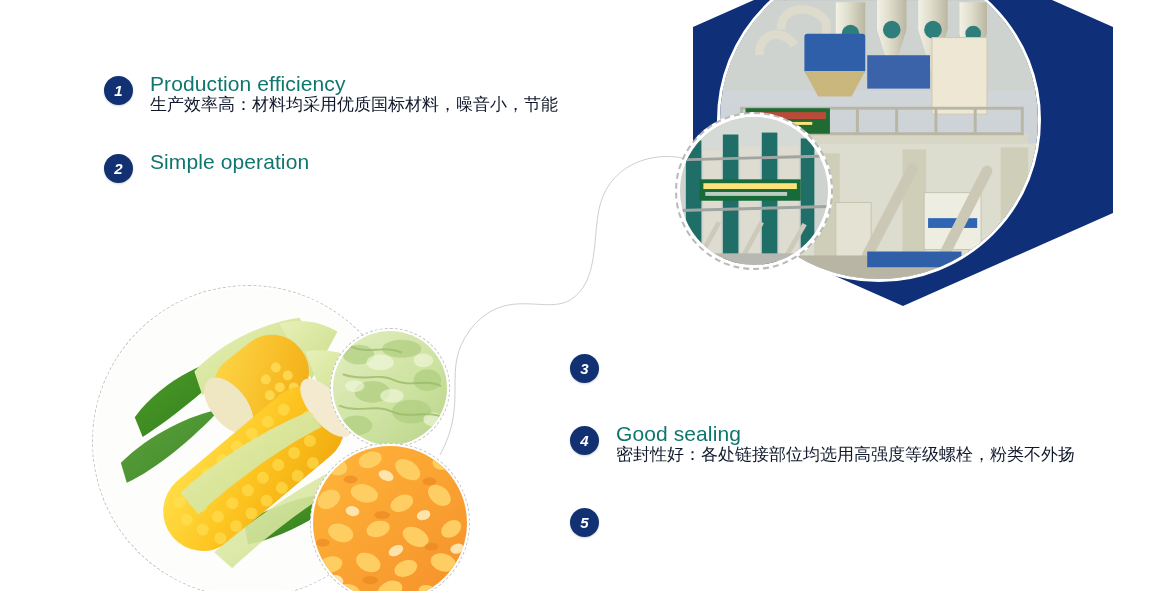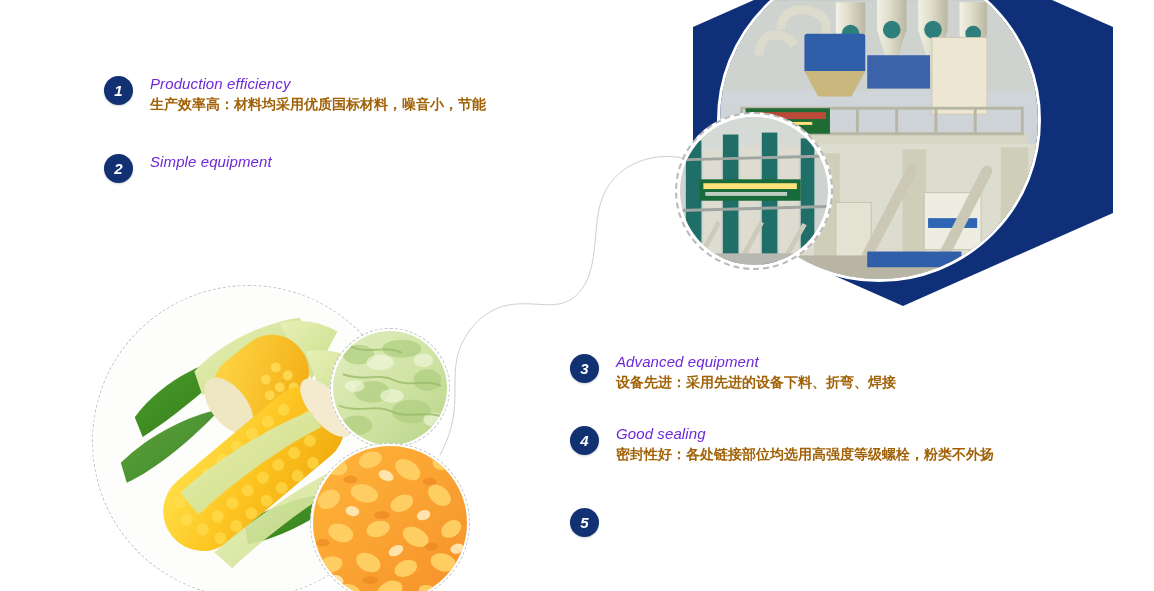--- a/index.html
+++ b/index.html
@@ -20,34 +20,32 @@
     color:#ffffff;
     font-style:italic;
     font-size:15px;font-weight:bold;
     display:flex;align-items:center;justify-content:center;
     flex:0 0 29px;
     margin-top:2px;
     box-shadow:0 1px 2px rgba(0,0,0,.18);
   }
   .ftext{margin-left:17px;}
   .ftitle{
-    color:#6d28d9;
-    font-size:15px;
+    color:#0f766e;
+    font-size:21px;
     line-height:19px;
     letter-spacing:.1px;
     white-space:nowrap;
-    font-style:italic;
   }
   .fdesc{
-    color:#a16207;
-    font-size:14px;
+    color:#0f172a;
+    font-size:17px;
     line-height:22px;
     white-space:nowrap;
     font-family:"DejaVu Sans","Liberation Sans",sans-serif;
-    font-weight:bold;
   }
 
   
   .hexwrap{position:absolute;left:693px;top:-66px;width:420px;height:372px;}
   .hex{
     position:absolute;left:0;top:0;width:420px;height:372px;
     background:#0f2f78;
     clip-path:polygon(50% 0%,100% 25%,100% 75%,50% 100%,0% 75%,0% 25%);
   }
   .hexphoto{
@@ -434,30 +432,26 @@
     <div class="badge">1</div>
     <div class="ftext">
       <div class="ftitle">Production efficiency</div>
       <div class="fdesc">生产效率高：材料均采用优质国标材料，噪音小，节能</div>
     </div>
   </div>
 
   <div class="feature" style="left:104px;top:152px;">
     <div class="badge">2</div>
     <div class="ftext">
-      <div class="ftitle">Simple equipment</div>
+      <div class="ftitle">Simple operation</div>
     </div>
   </div>
 
   <div class="feature" style="left:570px;top:352px;">
     <div class="badge">3</div>
-    <div class="ftext">
-      <div class="ftitle">Advanced equipment</div>
-      <div class="fdesc">设备先进：采用先进的设备下料、折弯、焊接</div>
-    </div>
   </div>
 
   <div class="feature" style="left:570px;top:424px;">
     <div class="badge">4</div>
     <div class="ftext">
       <div class="ftitle">Good sealing</div>
       <div class="fdesc">密封性好：各处链接部位均选用高强度等级螺栓，粉类不外扬</div>
     </div>
   </div>
 

